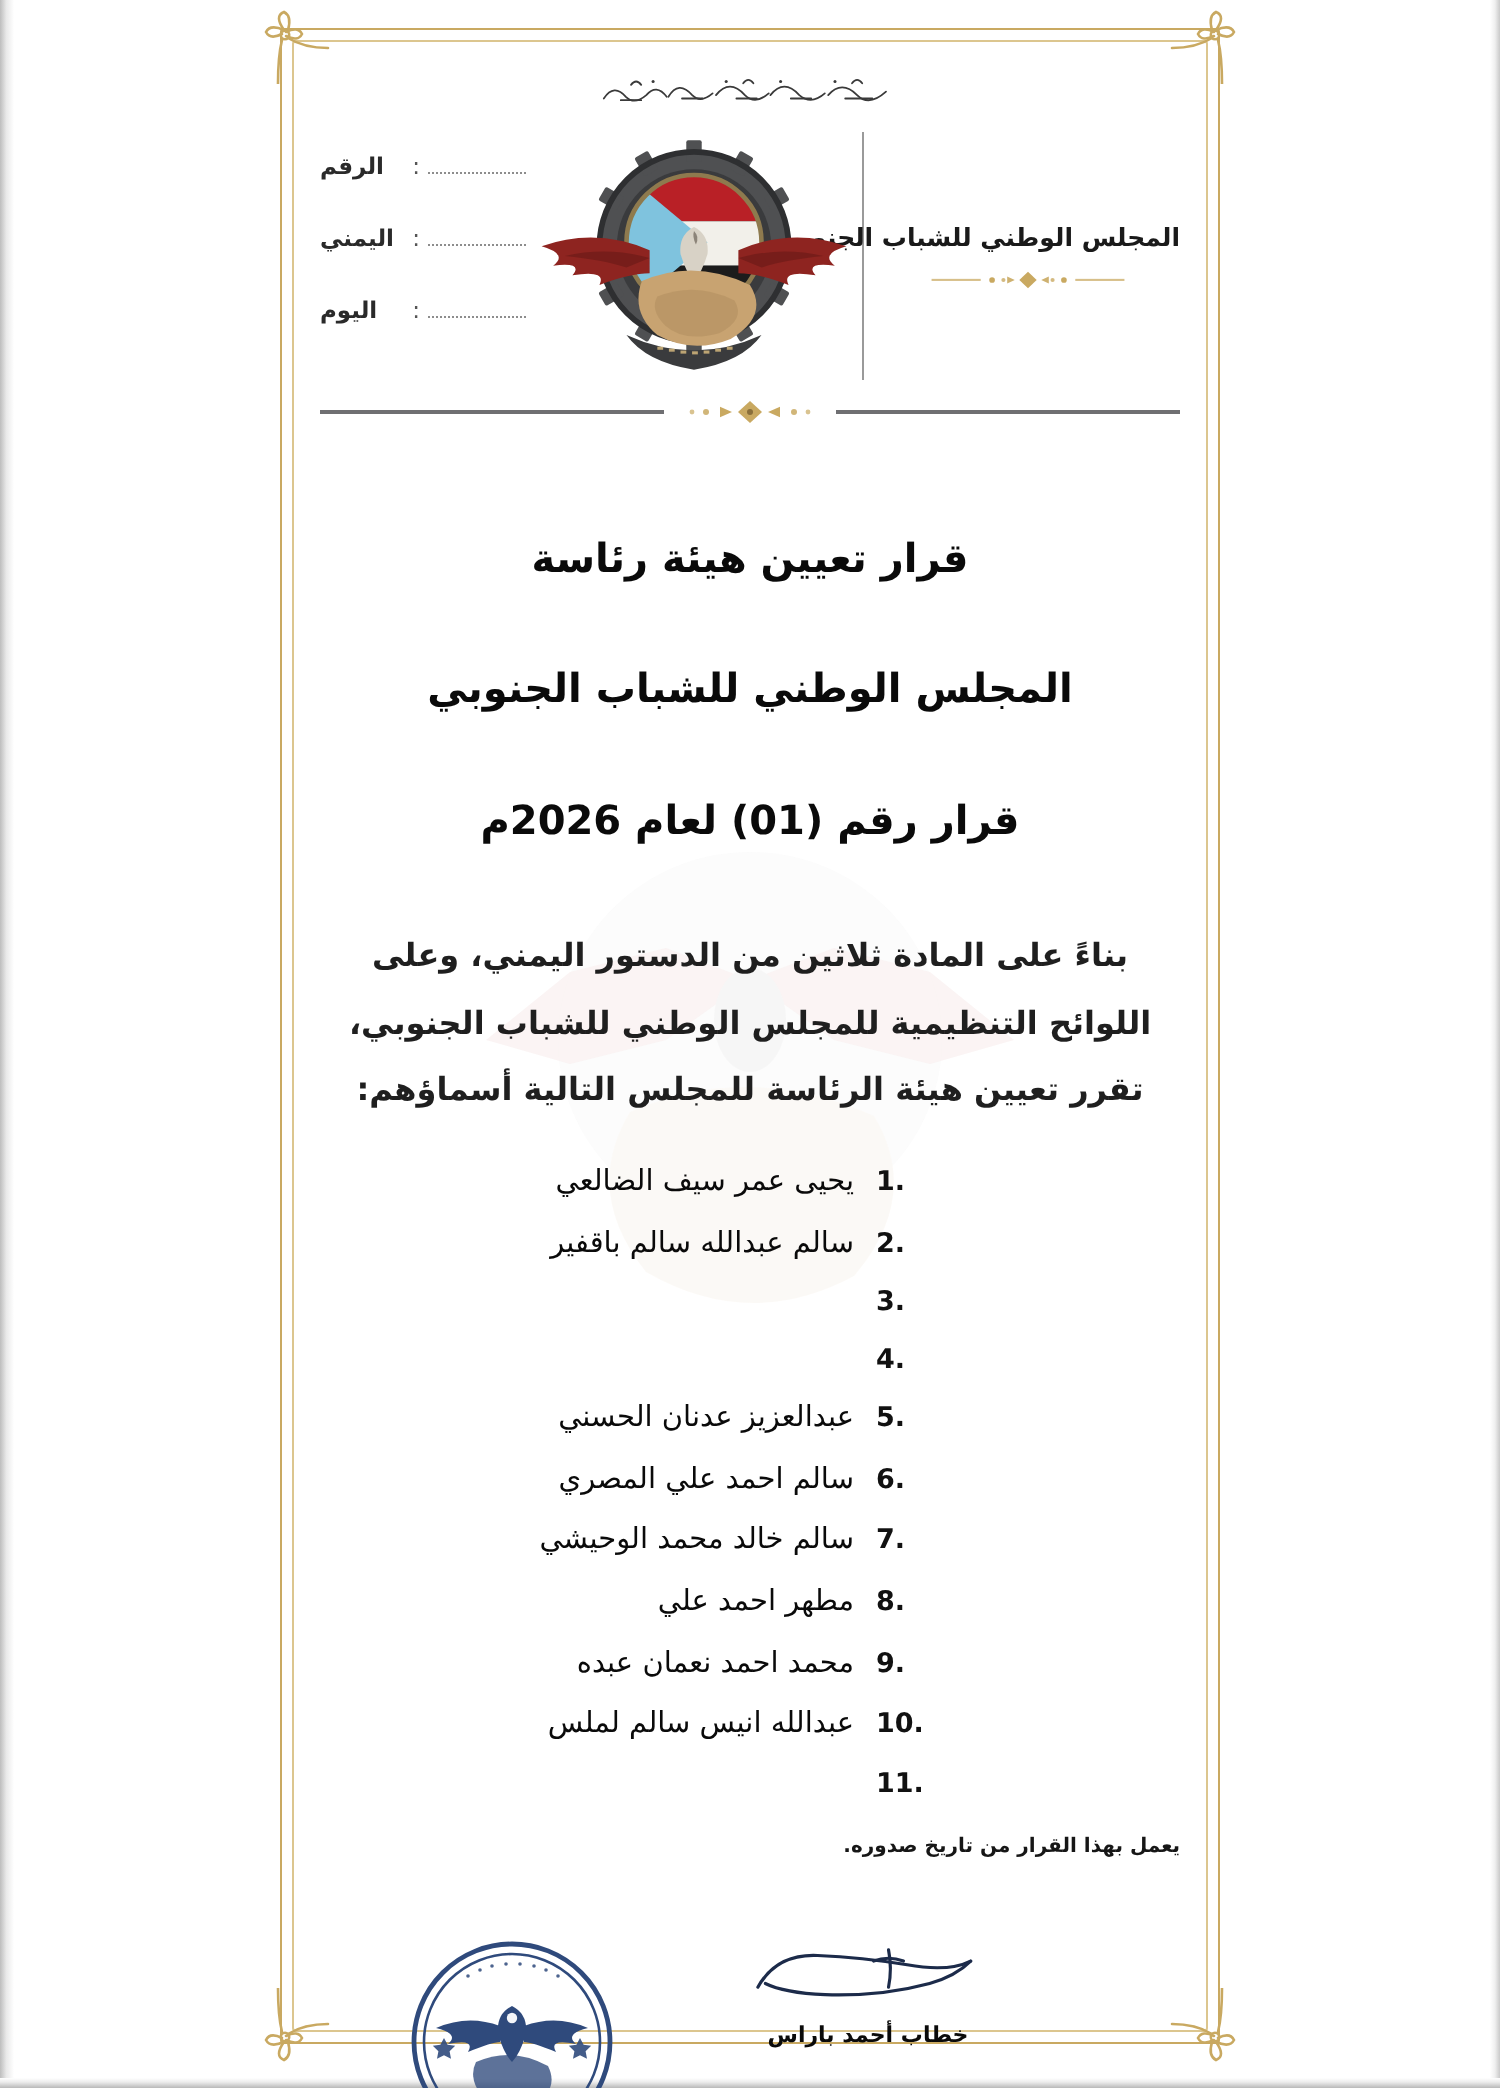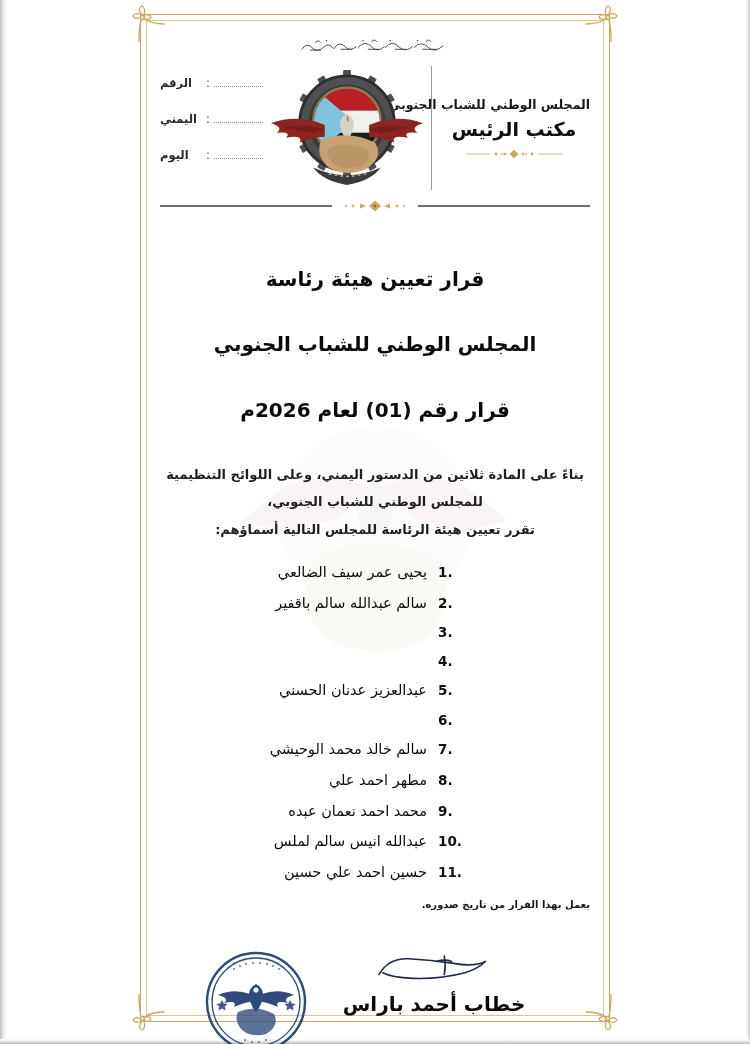--- a/index.html
+++ b/index.html
@@ -212,21 +212,21 @@
     letter-spacing: -0.1px;
     margin-top: 31px;
   }
 
   
   .preamble {
     margin-top: 34px;
     text-align: center;
   }
   .preamble-line {
-    font-size: 13px;
+    font-size: 16px;
     color: #1f1f1f;
     line-height: 2.1;
     font-weight: 600;
   }
 
   
   .names {
     margin-top: 20px;
     padding-right: 126px;
     padding-left: 10px;
@@ -277,21 +277,21 @@
     width: 220px;
     text-align: center;
   }
   .sig-scribble {
     height: 42px;
     display: flex;
     align-items: flex-end;
     justify-content: center;
   }
   .sig-name {
-    font-size: 20px;
+    font-size: 11px;
     font-weight: 700;
     color: #0a0a0a;
     margin-top: 4px;
   }
   .sig-role {
     font-size: 11.5px;
     font-weight: 600;
     color: #1c1c1c;
     margin-top: 6px;
   }
@@ -397,21 +397,20 @@
           <circle cx="118" cy="11" r="0.9"></circle>
             <circle cx="150" cy="11" r="0.9"></circle>
         </g>
       </svg>
     </div>
 
     <div class="letterhead">
 
       <div class="lh-right">
         <div class="org-name">المجلس الوطني للشباب الجنوبي</div>
-        <div class="office-name">مكتب الرئيس</div>
         <div class="lh-orn">
           <svg viewBox="0 0 110 10" width="104" height="10">
             <g fill="#c9a961">
               <rect x="4" y="4.4" width="26" height="1.1" opacity="0.75"></rect>
               <rect x="80" y="4.4" width="26" height="1.1" opacity="0.75"></rect>
               <circle cx="36" cy="5" r="1.5"></circle>
                 <circle cx="74" cy="5" r="1.5"></circle>
               <circle cx="42" cy="5" r="1.1" opacity="0.8"></circle>
                 <circle cx="68" cy="5" r="1.1" opacity="0.8"></circle>
               <path d="M55 0.6 L59.6 5 L55 9.4 L50.4 5 Z"></path>
@@ -556,40 +555,40 @@
       </div>
       <div class="name-item">
         <div class="name-num">4.</div>
       </div>
       <div class="name-item">
         <div class="name-num">5.</div>
         <div class="name-text">عبدالعزيز عدنان الحسني</div>
       </div>
       <div class="name-item">
         <div class="name-num">6.</div>
+        <div class="name-text">سالم احمد علي المصري</div>
       </div>
       <div class="name-item">
         <div class="name-num">7.</div>
         <div class="name-text">سالم خالد محمد الوحيشي</div>
       </div>
       <div class="name-item">
         <div class="name-num">8.</div>
         <div class="name-text">مطهر احمد علي</div>
       </div>
       <div class="name-item">
         <div class="name-num">9.</div>
         <div class="name-text">محمد احمد نعمان عبده</div>
       </div>
       <div class="name-item">
         <div class="name-num">10.</div>
         <div class="name-text">عبدالله انيس سالم لملس</div>
       </div>
       <div class="name-item">
         <div class="name-num">11.</div>
-        <div class="name-text">حسين احمد علي حسين</div>
       </div>
     </div>
 
     <div class="closing">يعمل بهذا القرار من تاريخ صدوره.</div>
 
     <div class="sig-area">
 
       <div class="signature">
         <div class="sig-scribble">
           <svg viewBox="0 0 150 40" width="140" height="38">

